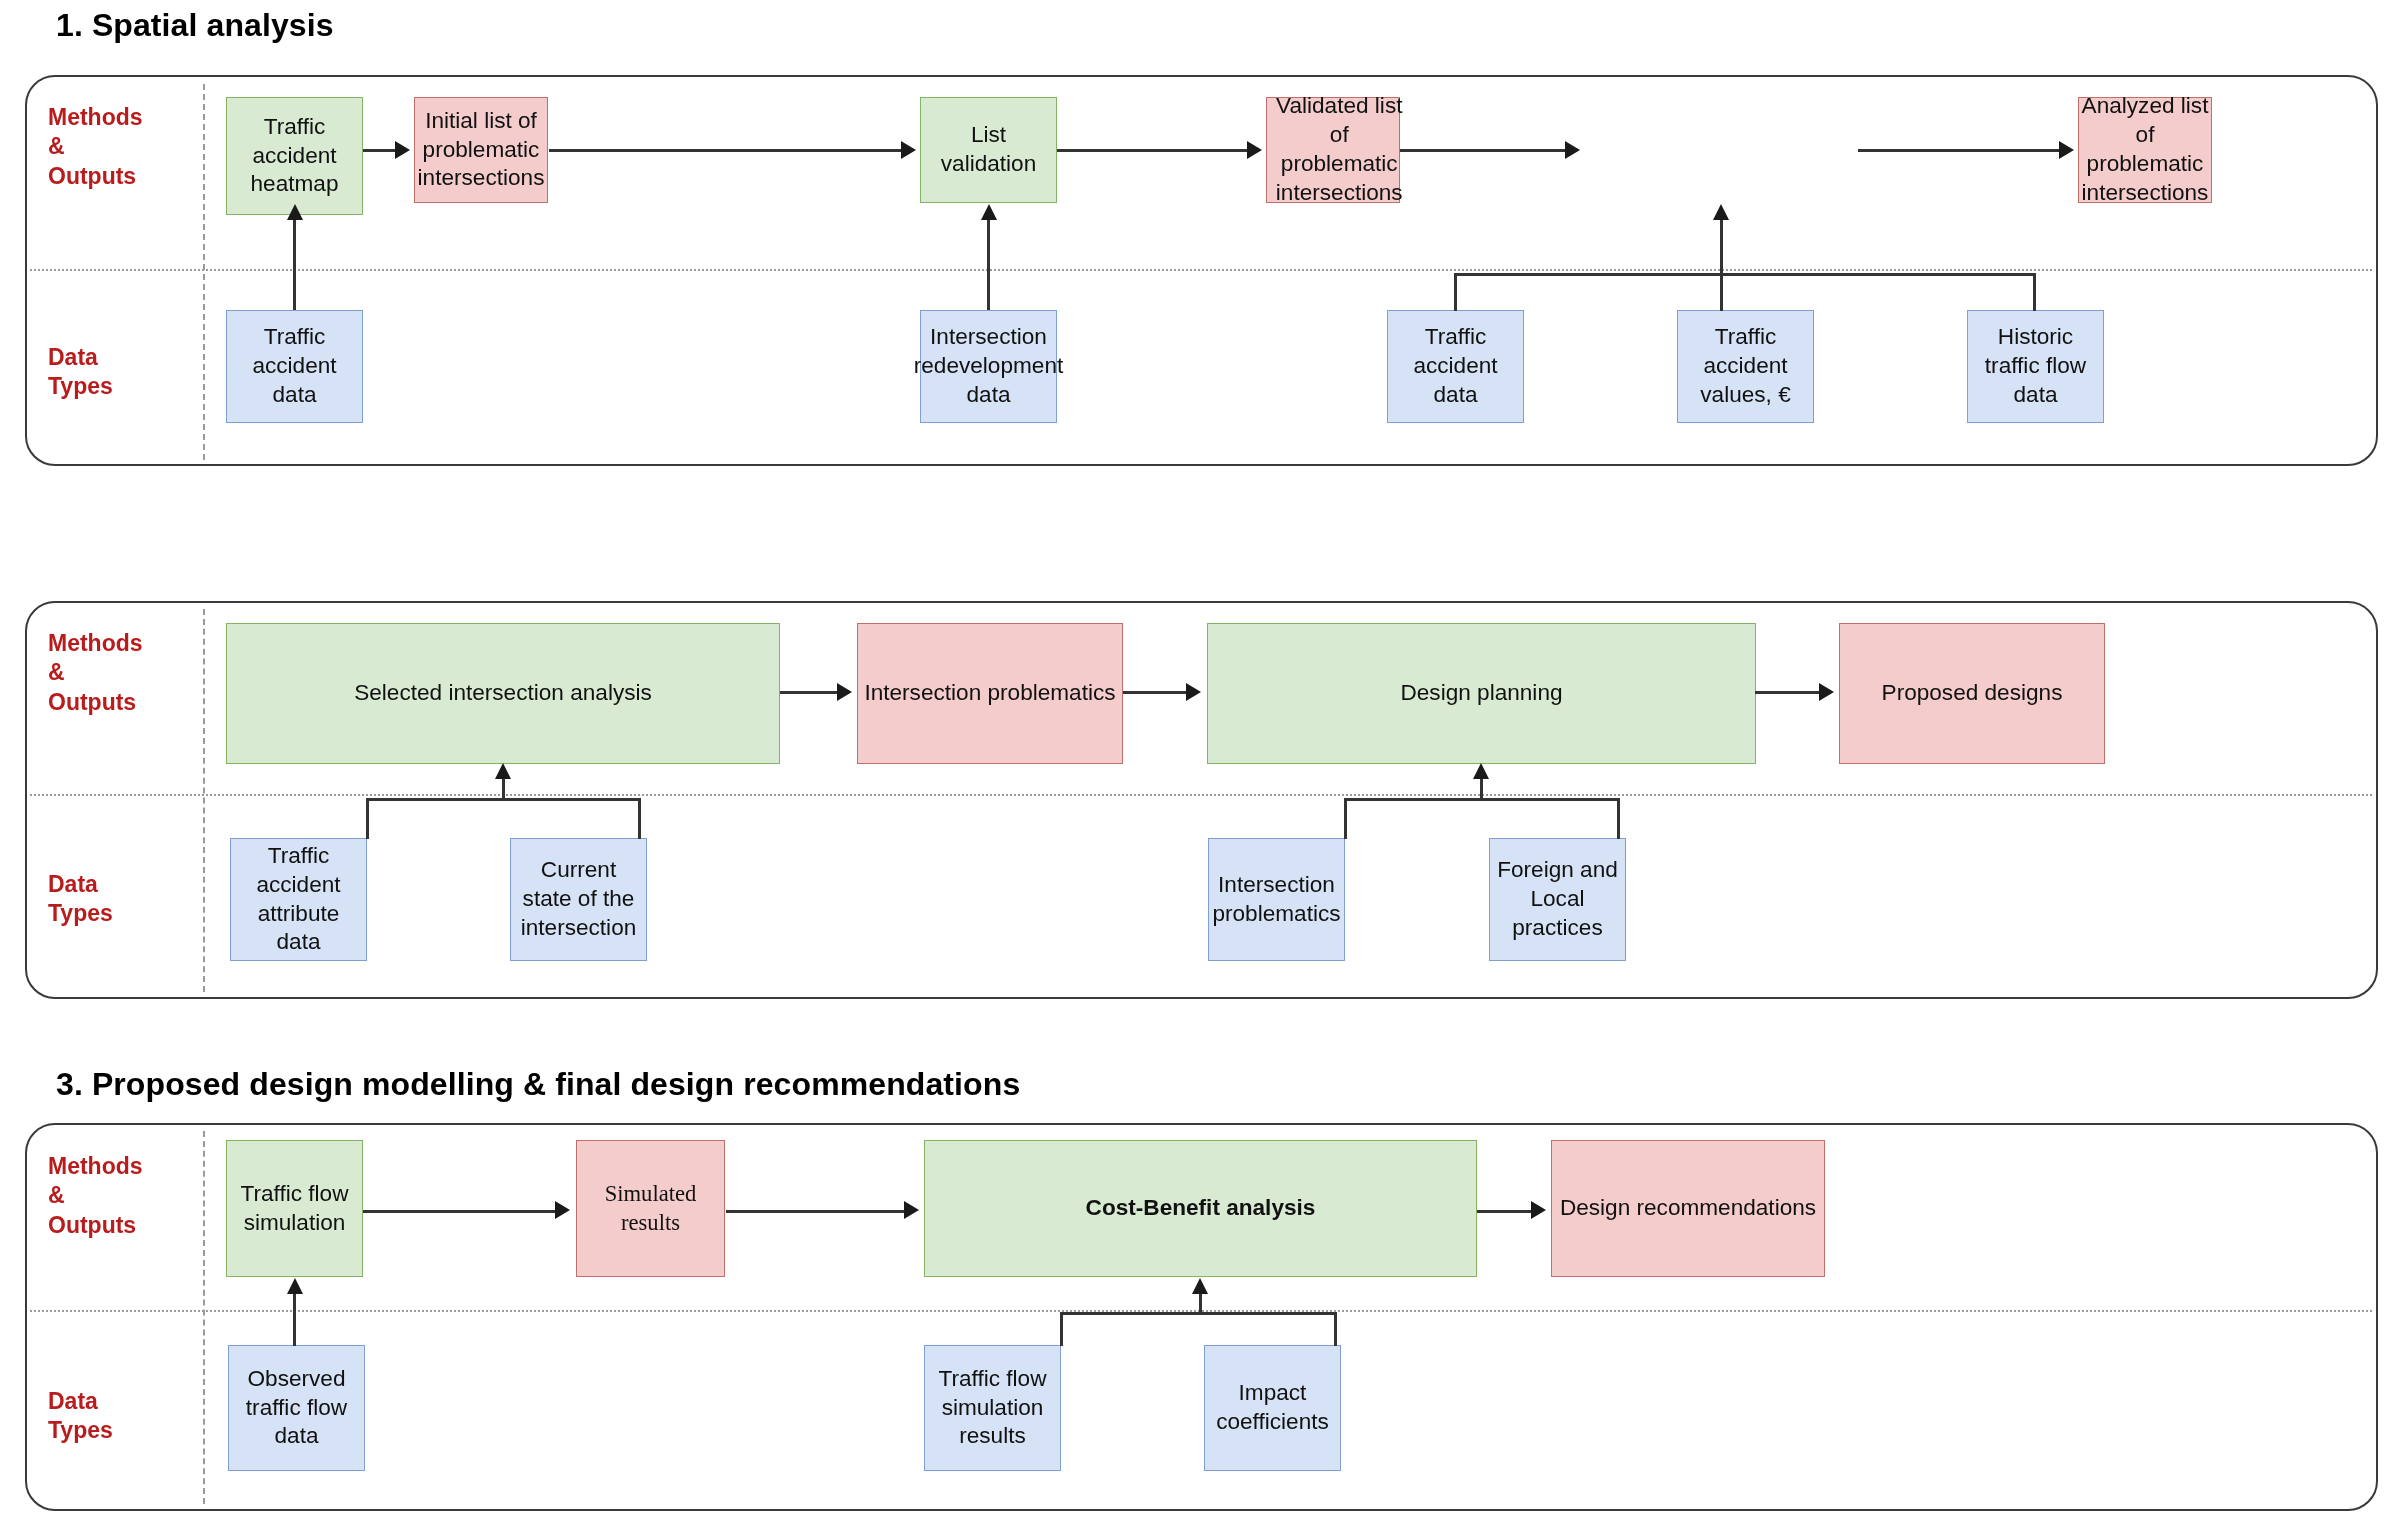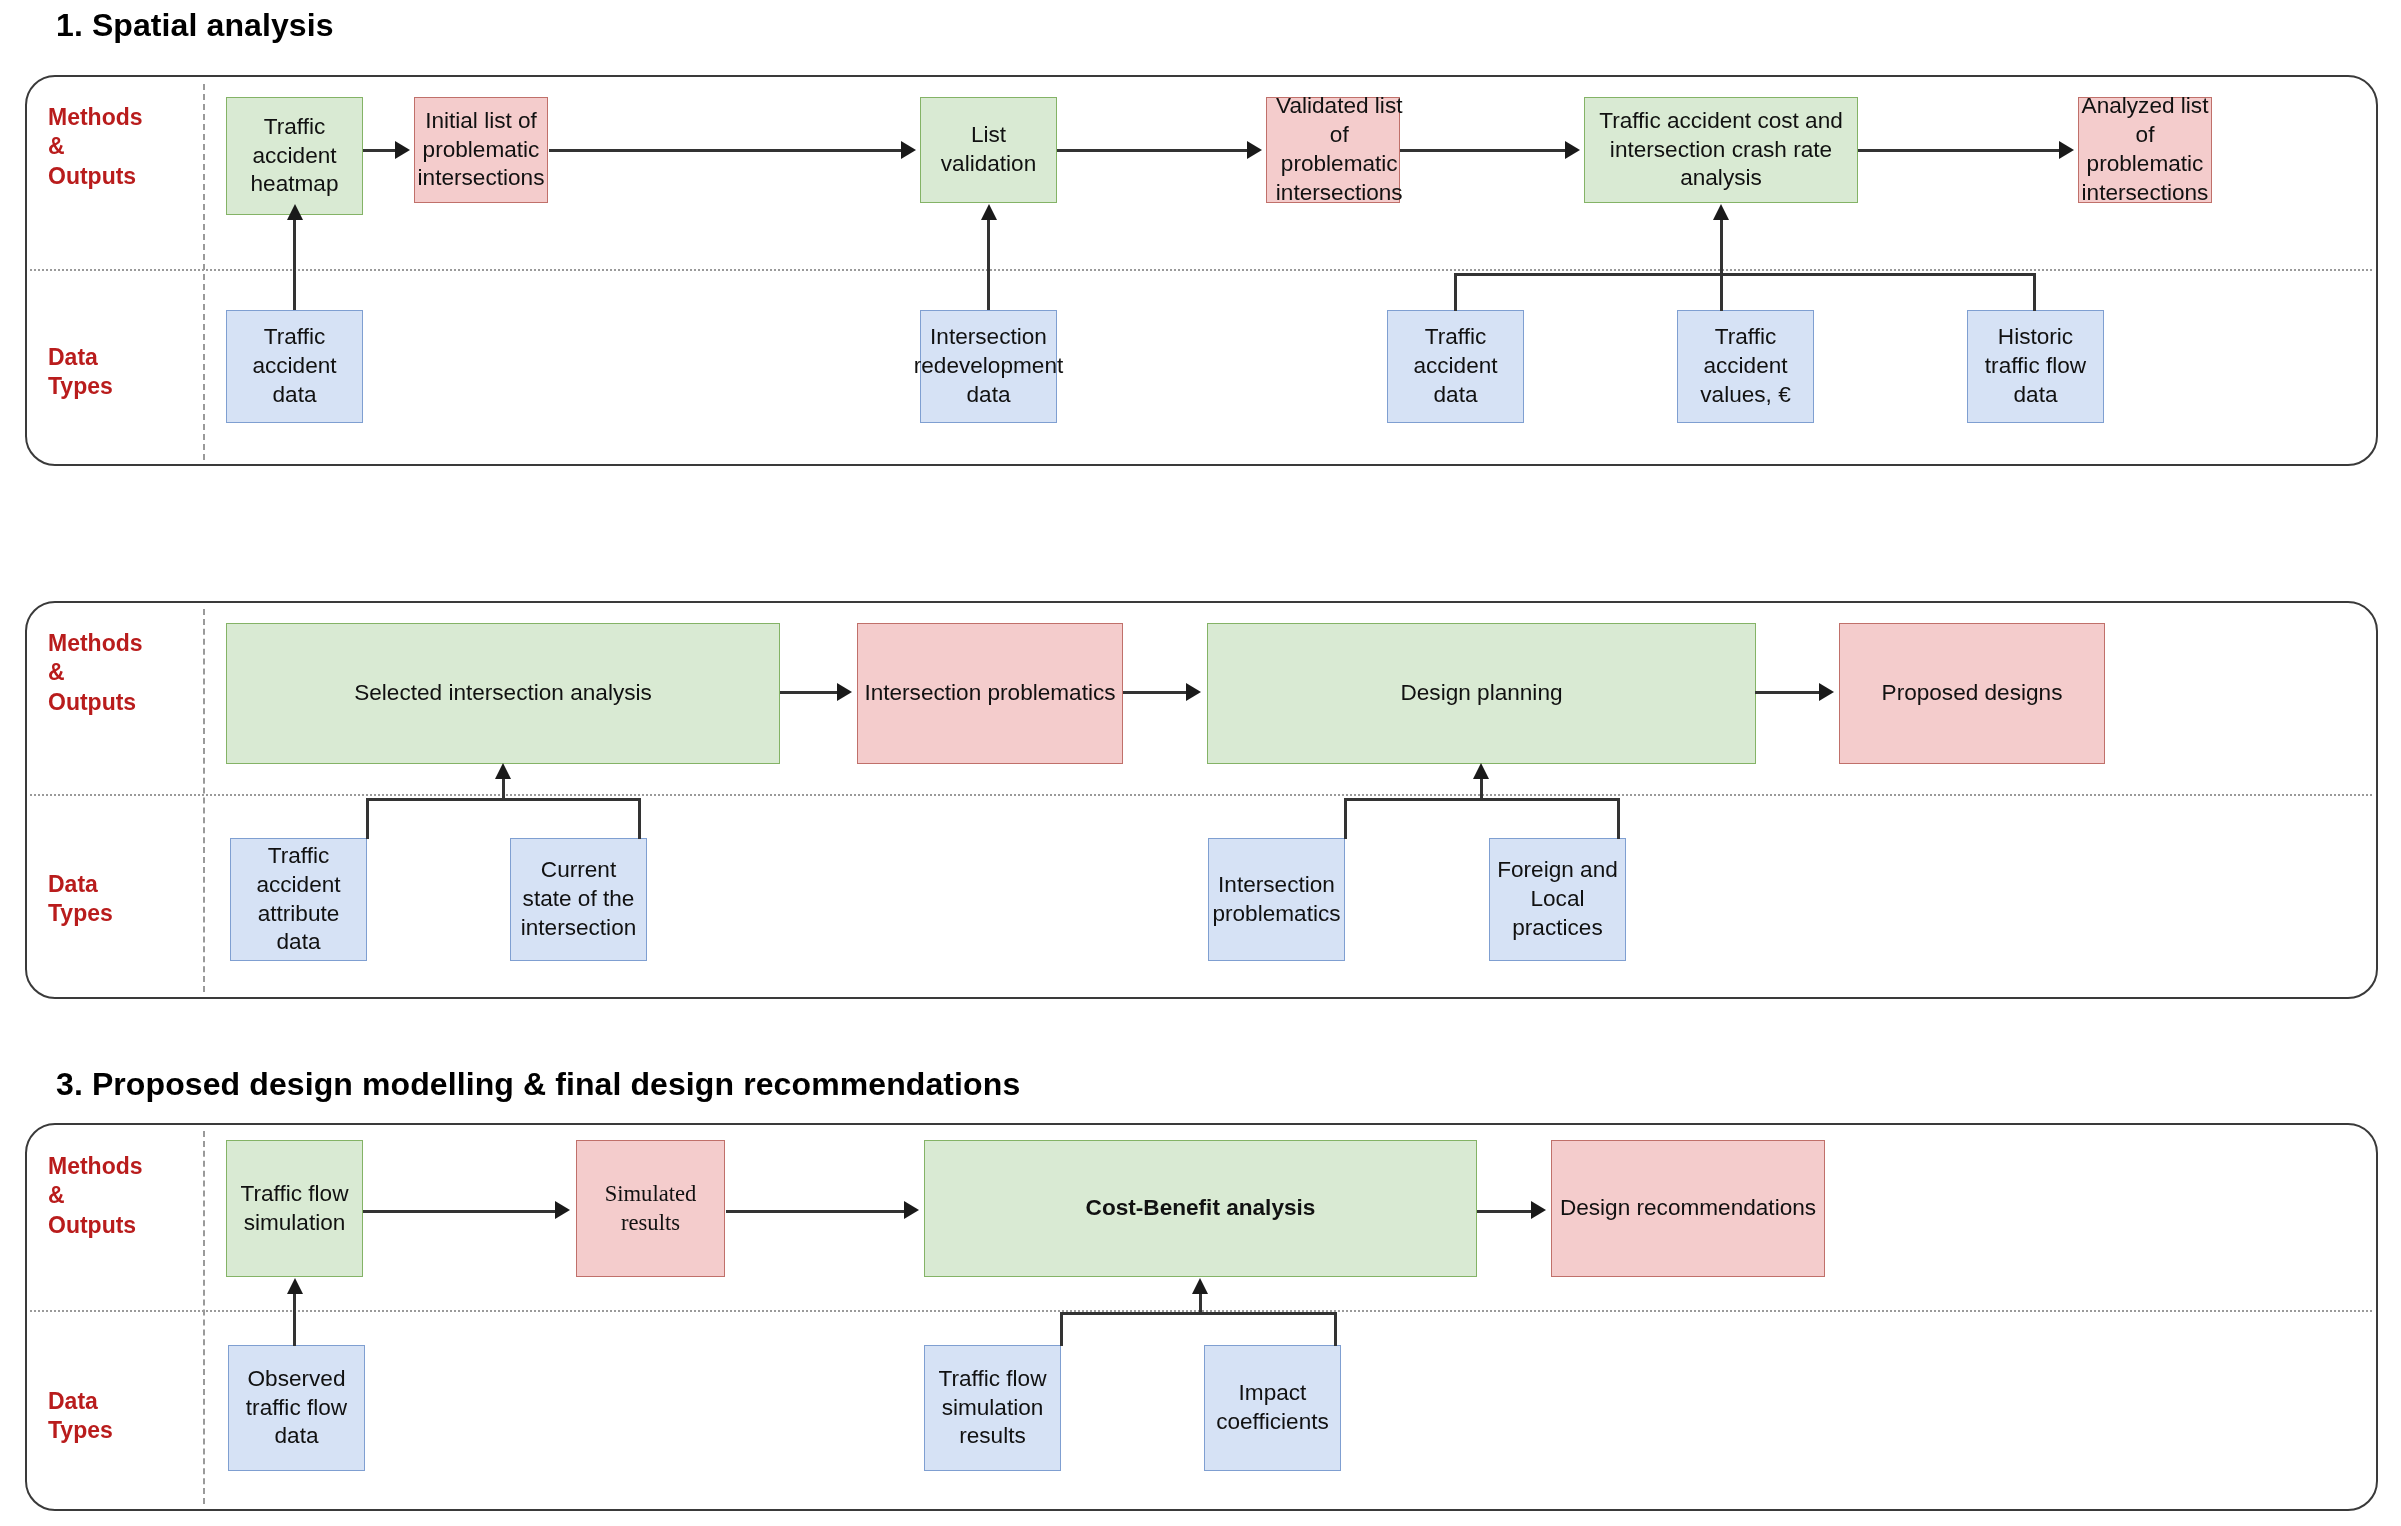--- a/index.html
+++ b/index.html
@@ -61,21 +61,20 @@
   <div class="rowlabel" style="left:48px;top:103px;width:144px;white-space:pre-line;">Methods
 &amp;
 Outputs</div>
   <div class="rowlabel" style="left:48px;top:343px;width:144px;white-space:pre-line;">Data
 Types</div>
 
   <div class="node green" style="left:226px;top:97px;width:137px;height:118px;">Traffic accident heatmap</div>
   <div class="node pink" style="left:414px;top:97px;width:134px;height:106px;">Initial list of problematic intersections</div>
   <div class="node green" style="left:920px;top:97px;width:137px;height:106px;">List validation</div>
   <div class="node pink" style="left:1266px;top:97px;width:134px;height:106px;padding-left:18px;">Validated list of problematic intersections</div>
-  <div class="node green" style="left:1584px;top:97px;width:274px;height:106px;">Traffic accident cost and intersection crash rate analysis</div>
   <div class="node pink" style="left:2078px;top:97px;width:134px;height:106px;">Analyzed list of problematic intersections</div>
 
   <div class="hline" style="left:363px;top:149px;width:33px;"></div>
   <div class="arrow-r" style="left:395px;top:141px;"></div>
 
   <div class="hline" style="left:549px;top:149px;width:354px;"></div>
   <div class="arrow-r" style="left:901px;top:141px;"></div>
 
   <div class="hline" style="left:1057px;top:149px;width:191px;"></div>
   <div class="arrow-r" style="left:1247px;top:141px;"></div>

